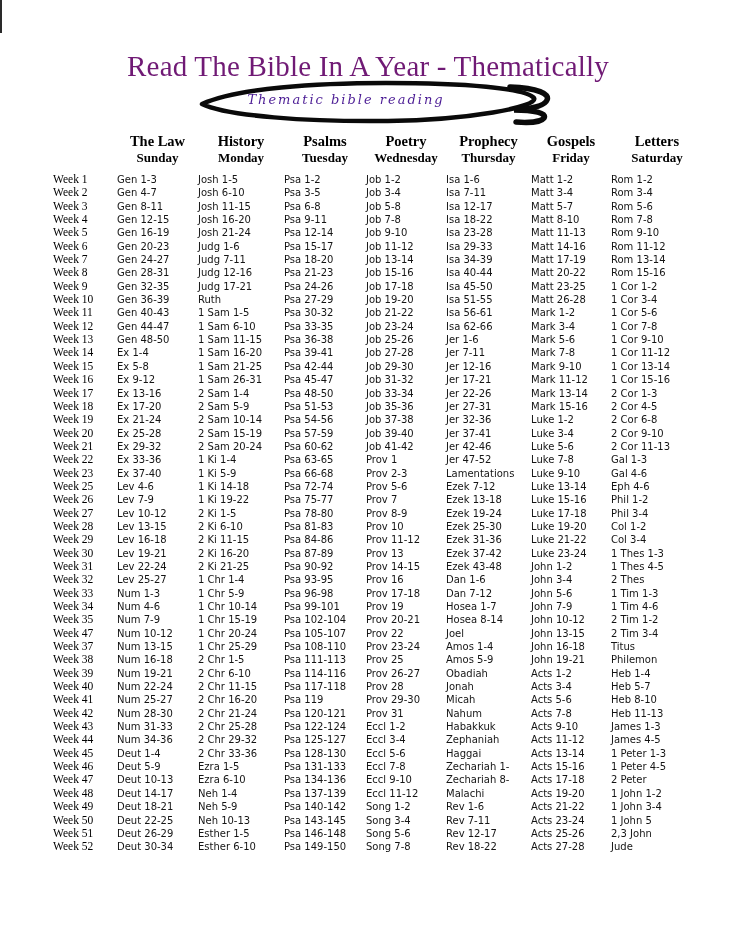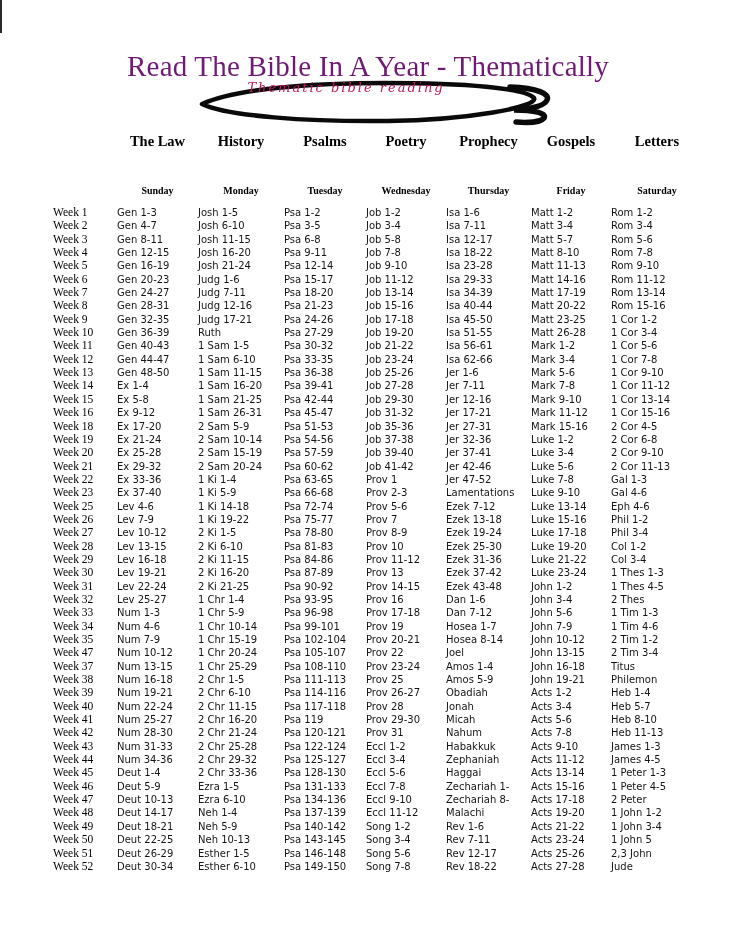--- a/index.html
+++ b/index.html
@@ -14,40 +14,40 @@
     position:absolute; top:50px; left:0; width:736px;
     text-align:center;
     font-family:"Liberation Serif", serif;
     font-size:29px; color:#701a75; letter-spacing:0.2px;
     white-space:nowrap;
   }
 
   .logo { position:absolute; left:196px; top:79px; width:356px; height:48px; }
   .logo svg { position:absolute; left:0; top:0; }
   .logo-text {
-    position:absolute; left:0; top:1px; width:300px;
+    position:absolute; left:0; top:13px; width:300px;
     text-align:center;
     font-family:"DejaVu Serif", serif; font-style:italic;
-    font-size:13px; letter-spacing:2px; color:#be185d;
+    font-size:13px; letter-spacing:2px; color:#4c1d95;
     white-space:nowrap;
   }
 
   .table { position:absolute; left:53px; top:133px; width:660px; }
   .hdr-row, .row {
     display:grid;
     grid-template-columns:64px 81px 86px 82px 80px 85px 80px 92px;
   }
   .hcell { text-align:center; }
   .hlabel {
     font-family:"Liberation Serif", serif; font-weight:bold;
     font-size:14.5px; color:#000; line-height:17px;
   }
   .hday {
     font-family:"Liberation Serif", serif; font-weight:bold;
-    font-size:10px; color:#000; line-height:15px;margin-top:33px;
+    font-size:13px; color:#000; line-height:15px;
   }
   .rows { margin-top:8px; }
   .row { height:13.35px; line-height:13.35px; }
   .cell {
     font-size:10px; color:#141414; white-space:nowrap;
     overflow:visible;
   }
   .cell.week {
     font-family:"Liberation Serif", serif; font-size:11.5px; color:#000;
   }
@@ -255,20 +255,30 @@
           <div class="cell week">Week 16</div>
           <div class="cell">Ex 9-12</div>
           <div class="cell">1 Sam 26-31</div>
           <div class="cell">Psa 45-47</div>
           <div class="cell">Job 31-32</div>
           <div class="cell">Jer 17-21</div>
           <div class="cell">Mark 11-12</div>
           <div class="cell">1 Cor 15-16</div>
         </div>
         <div class="row">
+          <div class="cell week">Week 17</div>
+          <div class="cell">Ex 13-16</div>
+          <div class="cell">2 Sam 1-4</div>
+          <div class="cell">Psa 48-50</div>
+          <div class="cell">Job 33-34</div>
+          <div class="cell">Jer 22-26</div>
+          <div class="cell">Mark 13-14</div>
+          <div class="cell">2 Cor 1-3</div>
+        </div>
+        <div class="row">
           <div class="cell week">Week 18</div>
           <div class="cell">Ex 17-20</div>
           <div class="cell">2 Sam 5-9</div>
           <div class="cell">Psa 51-53</div>
           <div class="cell">Job 35-36</div>
           <div class="cell">Jer 27-31</div>
           <div class="cell">Mark 15-16</div>
           <div class="cell">2 Cor 4-5</div>
         </div>
         <div class="row">

